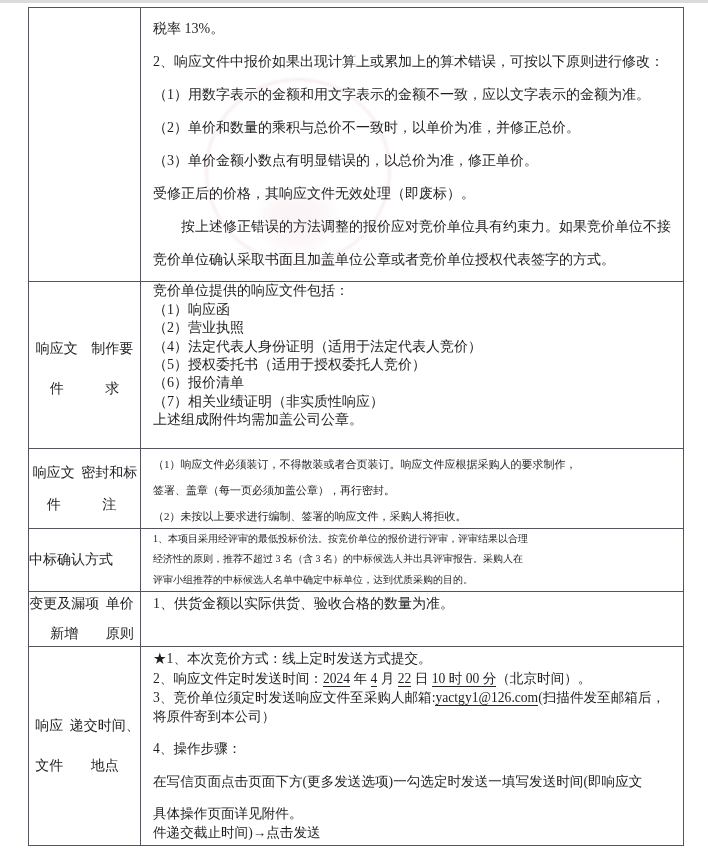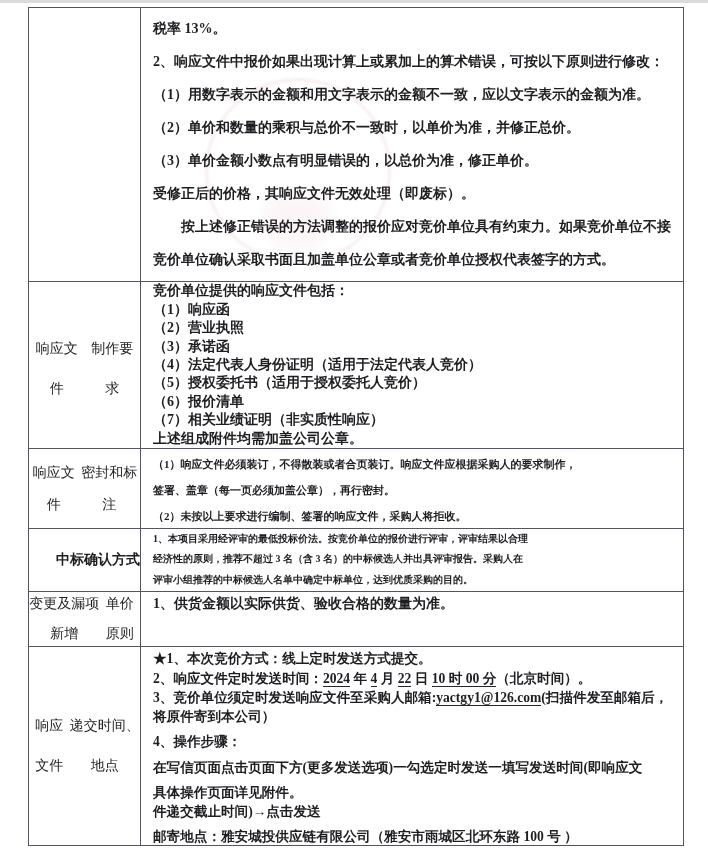--- a/index.html
+++ b/index.html
@@ -49,21 +49,20 @@
     width:112px;flex:0 0 112px;
     border-right:1.4px solid var(--border-color);
     display:flex;flex-direction:row;align-items:center;
     text-align:center;
     font-size:14px;
     overflow:hidden;
   }
   .ccell{
     flex:1;padding:0 6px 0 12px;overflow:hidden;
     font-size:14px;
-    font-weight:bold;
   }
   .ln{white-space:nowrap;}
   .indent{padding-left:2em;}
   .u{border-bottom:1.3px solid #26262a;}
   
   .r0{height:274px;}
   .r1{height:167px;}
   .r2{height:80px;}
   .r3{height:63px;}
   .r4{height:56px;}
@@ -73,27 +72,27 @@
   .r0 .ln{line-height:33px;}
   .r1 .ln{line-height:18.4px;}
   .r2 .ccell{font-size:11px;padding-top:2px;}
   .r2 .ln{line-height:26px;}
   .r3 .ccell{font-size:10px;}
   .r3 .ln{line-height:20.5px;}
   .r4 .ccell{padding-top:2px;}
   .r4 .ln{line-height:20px;}
   .r5 .ccell{font-size:13.6px;padding-top:2px;}
   .r5 .ln{line-height:19.2px;}
-  .r5 .gap{margin-top:6px;}
+  .r5 .gap{margin-top:13px;}
   
   .r1 .hcell{padding-top:8px;}
   .r1 .hline{line-height:40px;}
   .r2 .hcell{padding-top:2px;}
   .r2 .hline{line-height:32px;}
-  .r3 .hcell{justify-content:flex-end;font-weight:bold;}
+  .r3 .hcell{justify-content:flex-start;}
   .r3 .hline{line-height:20px;}
   .r4 .hline{line-height:30px;font-family:Liberation Serif, serif;}
   .r5 .hline{line-height:40px;}
 </style>
 </head>
 <body>
 
 <div class="scan-edge"></div>
 <div class="stamp"></div>
 <div class="stamp-blob"></div>
@@ -114,21 +113,20 @@
     </div>
     <div class="trow r1">
       <div class="hcell">
         <div class="hline">响应文件</div>
         <div class="hline">制作要求</div>
       </div>
       <div class="ccell">
         <div class="ln"><span>竞价单位提供的响应文件包括：</span></div>
         <div class="ln"><span>（1）响应函</span></div>
         <div class="ln"><span>（2）营业执照</span></div>
-        <div class="ln"><span>（3）承诺函</span></div>
         <div class="ln"><span>（4）法定代表人身份证明（适用于法定代表人竞价）</span></div>
         <div class="ln"><span>（5）授权委托书（适用于授权委托人竞价）</span></div>
         <div class="ln"><span>（6）报价清单</span></div>
         <div class="ln"><span>（7）相关业绩证明（非实质性响应）</span></div>
         <div class="ln"><span>上述组成附件均需加盖公司公章。</span></div>
       </div>
     </div>
     <div class="trow r2">
       <div class="hcell">
         <div class="hline">响应文件</div>

